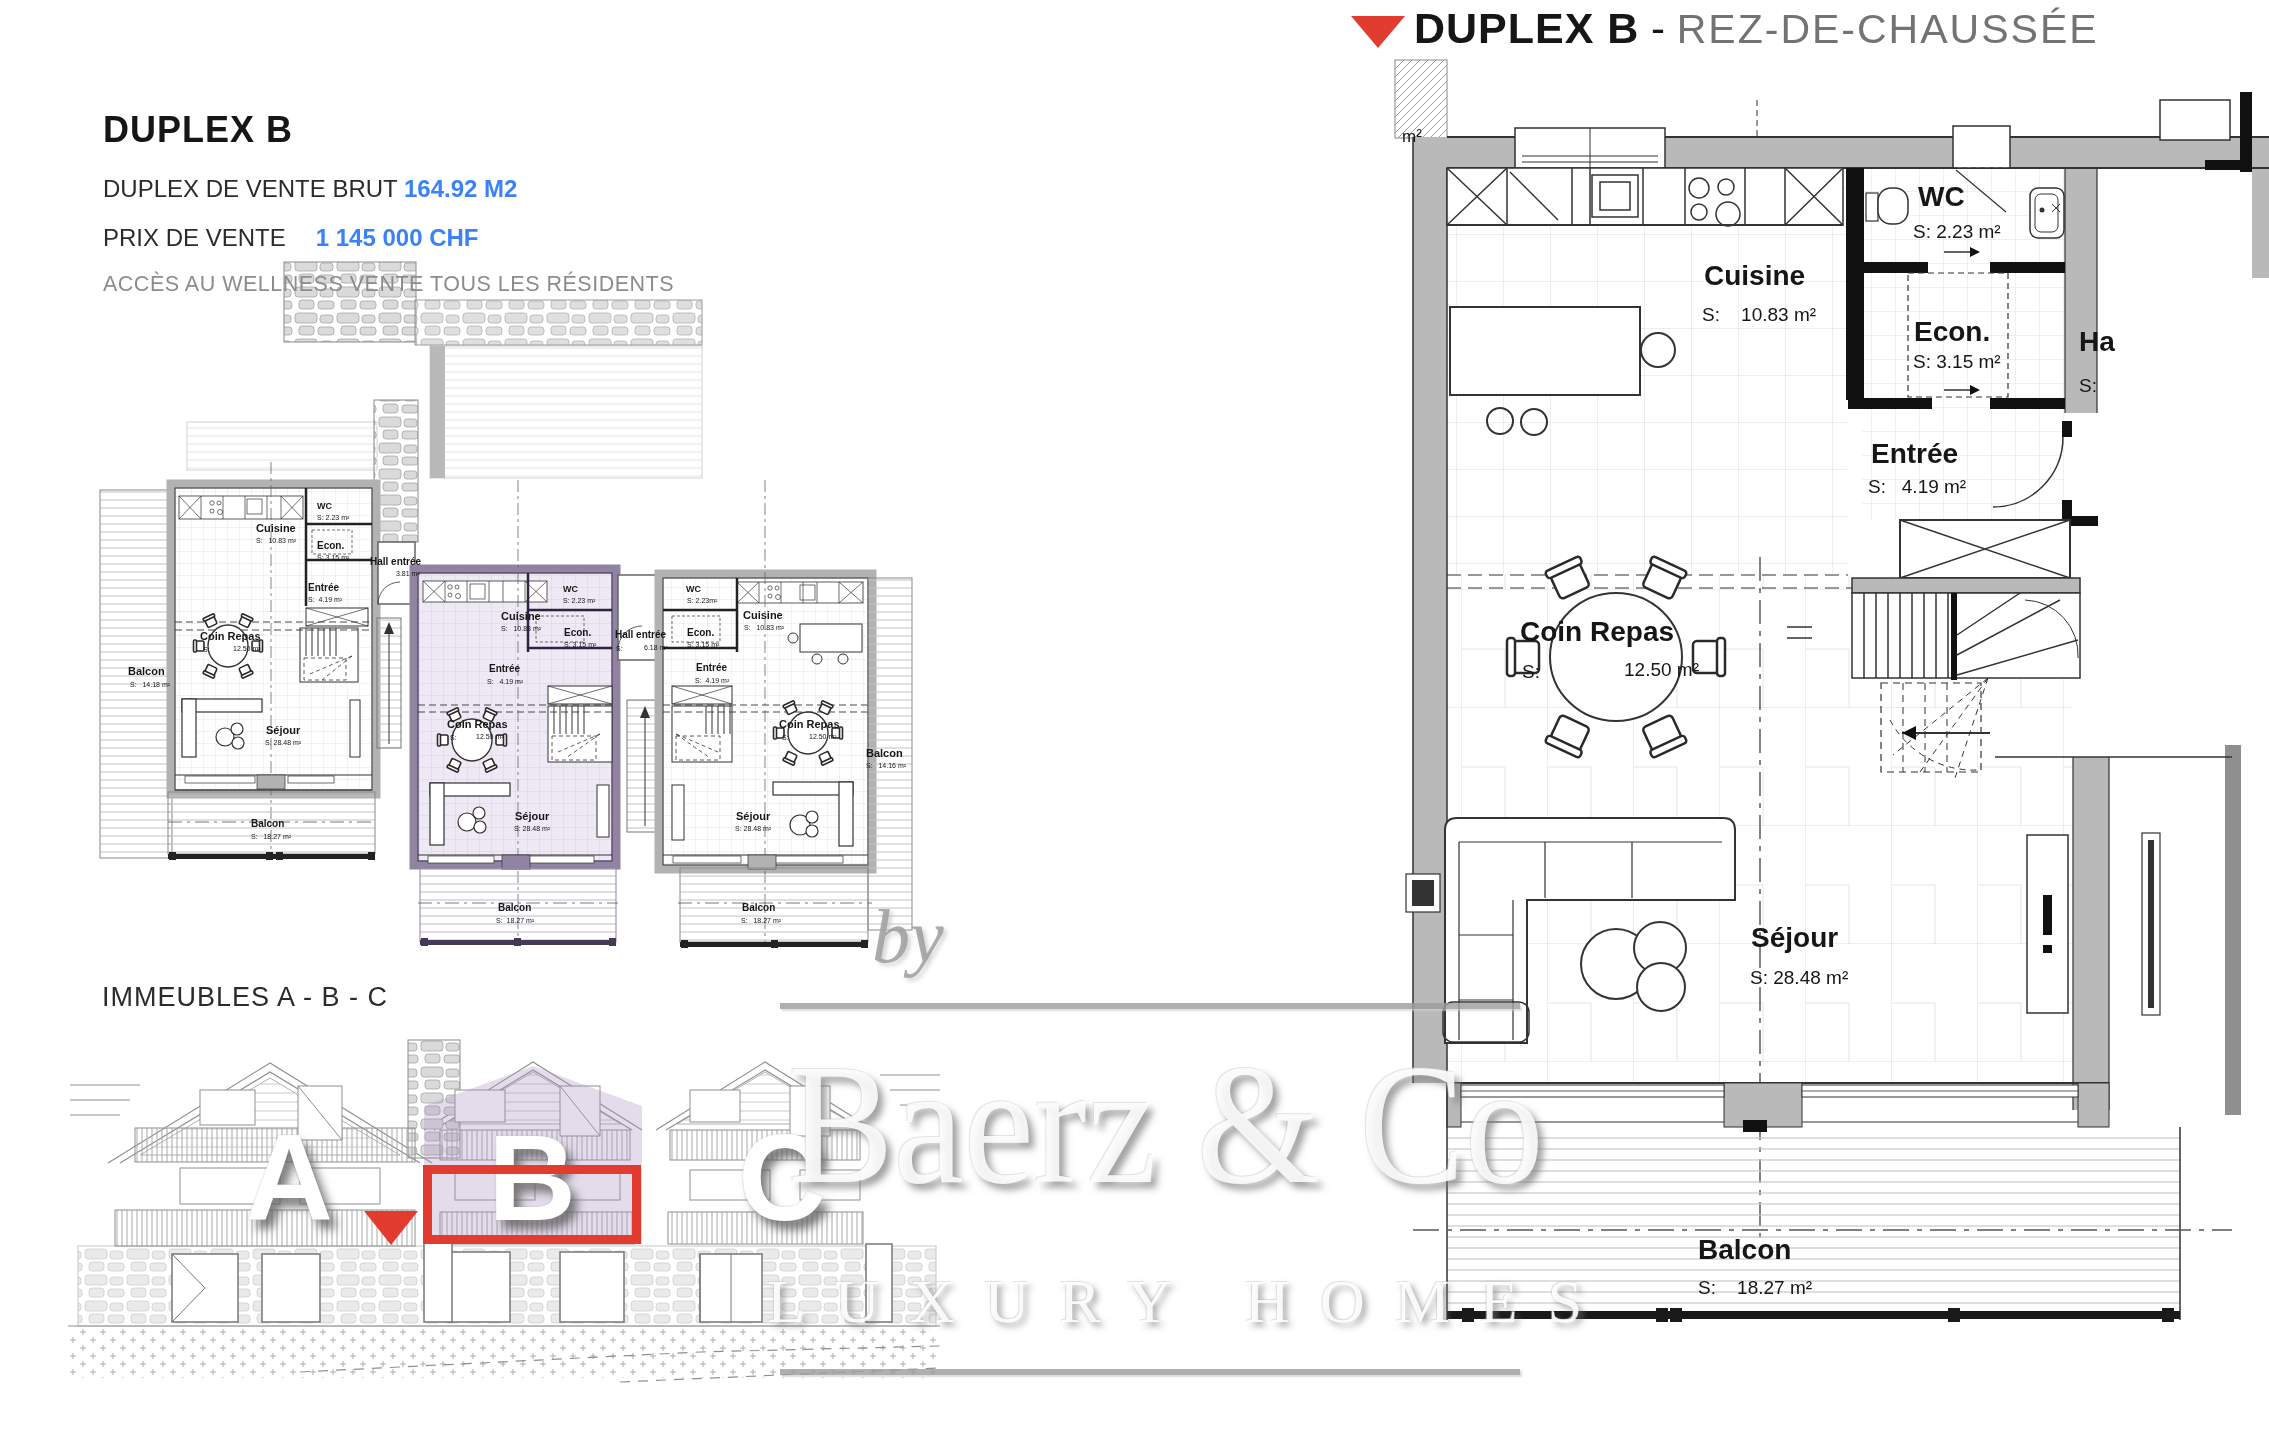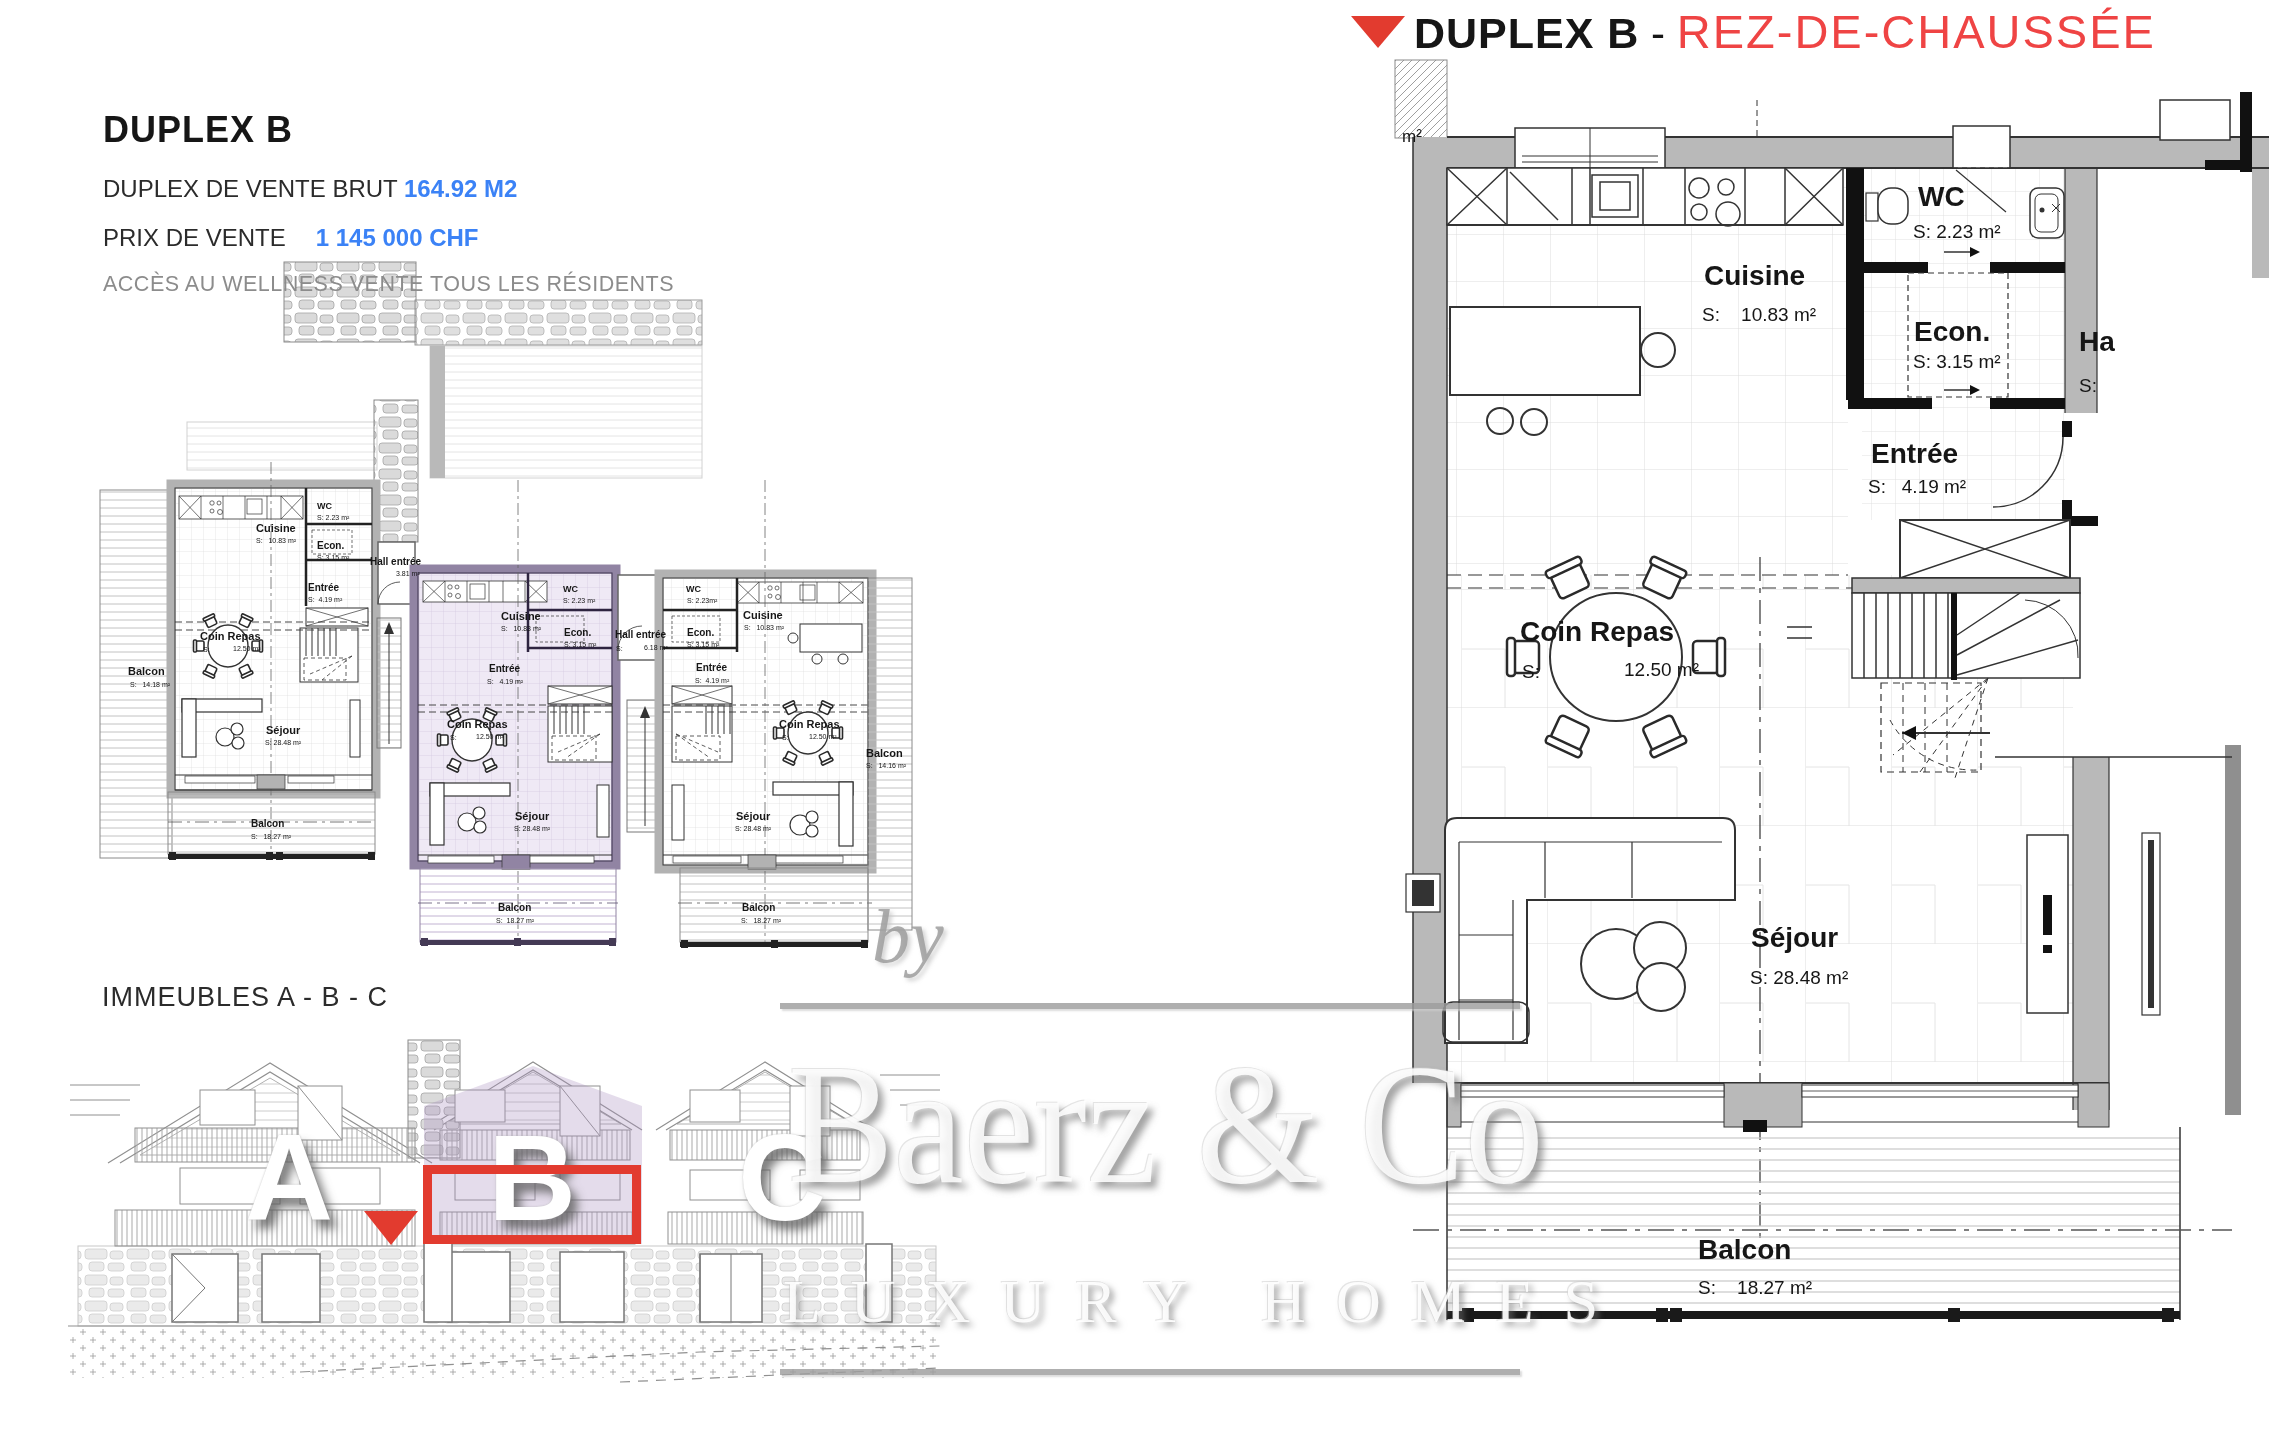--- a/index.html
+++ b/index.html
@@ -429,21 +429,21 @@
   </g>
   <path d="M172,1254 L205,1288 L172,1322 M700,1254 V1322 M731,1254 V1322" stroke="#777"></path>
   <path d="M68,1326 H940" stroke-width="1.2"></path>
   <rect x="68" y="1328" width="872" height="50" fill="url(#terrain)" stroke="none"></rect>
   <path d="M300,1372 L700,1352 L940,1346 M620,1382 L940,1368" stroke-dasharray="10,8" stroke-width="1.2"></path>
 </g>
 </svg>
 
 <div class="tri" style="left:1351px;top:16px;border-left:27px solid transparent;border-right:27px solid transparent;border-top:32px solid #e23b2f;"></div>
 <div style="position:absolute;left:1414px;top:4px;z-index:7;white-space:nowrap;">
-  <span class="b" style="font-size:43px;font-weight:800;color:#161616;letter-spacing:1px;">DUPLEX B</span><span style="font-size:42px;color:#161616;white-space:pre;"> - </span><span style="font-size:47px;color:#ef4444;letter-spacing:2px;">REZ-DE-CHAUSSÉE</span>
+  <span class="b" style="font-size:43px;font-weight:800;color:#161616;letter-spacing:1px;">DUPLEX B</span><span style="font-size:42px;color:#161616;white-space:pre;"> - </span><span style="font-size:41px;color:#737373;letter-spacing:2px;">REZ-DE-CHAUSSÉE</span>
 </div>
 
 <div class="lbl b" style="left:103px;top:112px;font-size:36px;font-weight:800;letter-spacing:1px;">DUPLEX B</div>
 <div class="lbl" style="left:103px;top:177px;font-size:24px;color:#2b2b2b;"><span>DUPLEX DE VENTE BRUT</span><span> </span><span class="gold">164.92 M2</span></div>
 <div class="lbl" style="left:103px;top:226px;font-size:24px;color:#2b2b2b;"><span>PRIX DE VENTE</span><span class="gold" style="margin-left:30px;">1 145 000 CHF</span></div>
 <div class="lbl gray" style="left:103px;top:274px;font-size:21.5px;letter-spacing:0.5px;">ACCÈS AU WELLNESS VENTE TOUS LES RÉSIDENTS</div>
 
 <div class="lbl" style="left:102px;top:984px;font-size:27px;color:#2b2b2b;letter-spacing:1px;">IMMEUBLES A - B - C</div>
 
 <div class="lbl b" style="left:256px;top:523px;font-size:11px;">Cuisine</div>
@@ -525,17 +525,17 @@
 <div class="bigletter" style="left:245px;top:1108px;">A</div>
 <div class="bigletter" style="left:488px;top:1108px;">B</div>
 <div class="bigletter" style="left:738px;top:1108px;">C</div>
 <div id="redbox" style="left:423px;top:1165px;width:200px;height:61px;"></div>
 <div class="tri" style="left:364px;top:1211px;border-left:27px solid transparent;border-right:27px solid transparent;border-top:34px solid #e23b2f;"></div>
 
 <div class="wm" style="left:872px;top:893px;font-size:76px;font-style:italic;color:rgba(158,158,158,.85);text-shadow:3px 3px 4px rgba(200,200,200,.8);">by</div>
 <div class="rule" style="left:780px;top:1003px;width:740px;"></div>
 <div class="wm" style="left:788px;top:1026px;font-size:172px;white-space:nowrap;transform:scaleX(.92);transform-origin:left;
             color:rgba(255,255,255,.88);text-shadow:6px 6px 8px rgba(118,118,118,.68), -1px -1px 0 rgba(205,205,205,.5);">Baerz &amp; Co</div>
-<div class="wm" style="left:783px;top:1266px;font-size:62px;letter-spacing:30px;white-space:nowrap;
+<div class="wm" style="left:767px;top:1266px;font-size:62px;letter-spacing:30px;white-space:nowrap;
             color:rgba(255,255,255,.9);text-shadow:4px 4px 6px rgba(118,118,118,.65), -1px -1px 0 rgba(205,205,205,.5);">LUXURY HOMES</div>
 <div class="rule" style="left:780px;top:1369px;width:740px;"></div>
 
 </div>
 
 </body></html>

